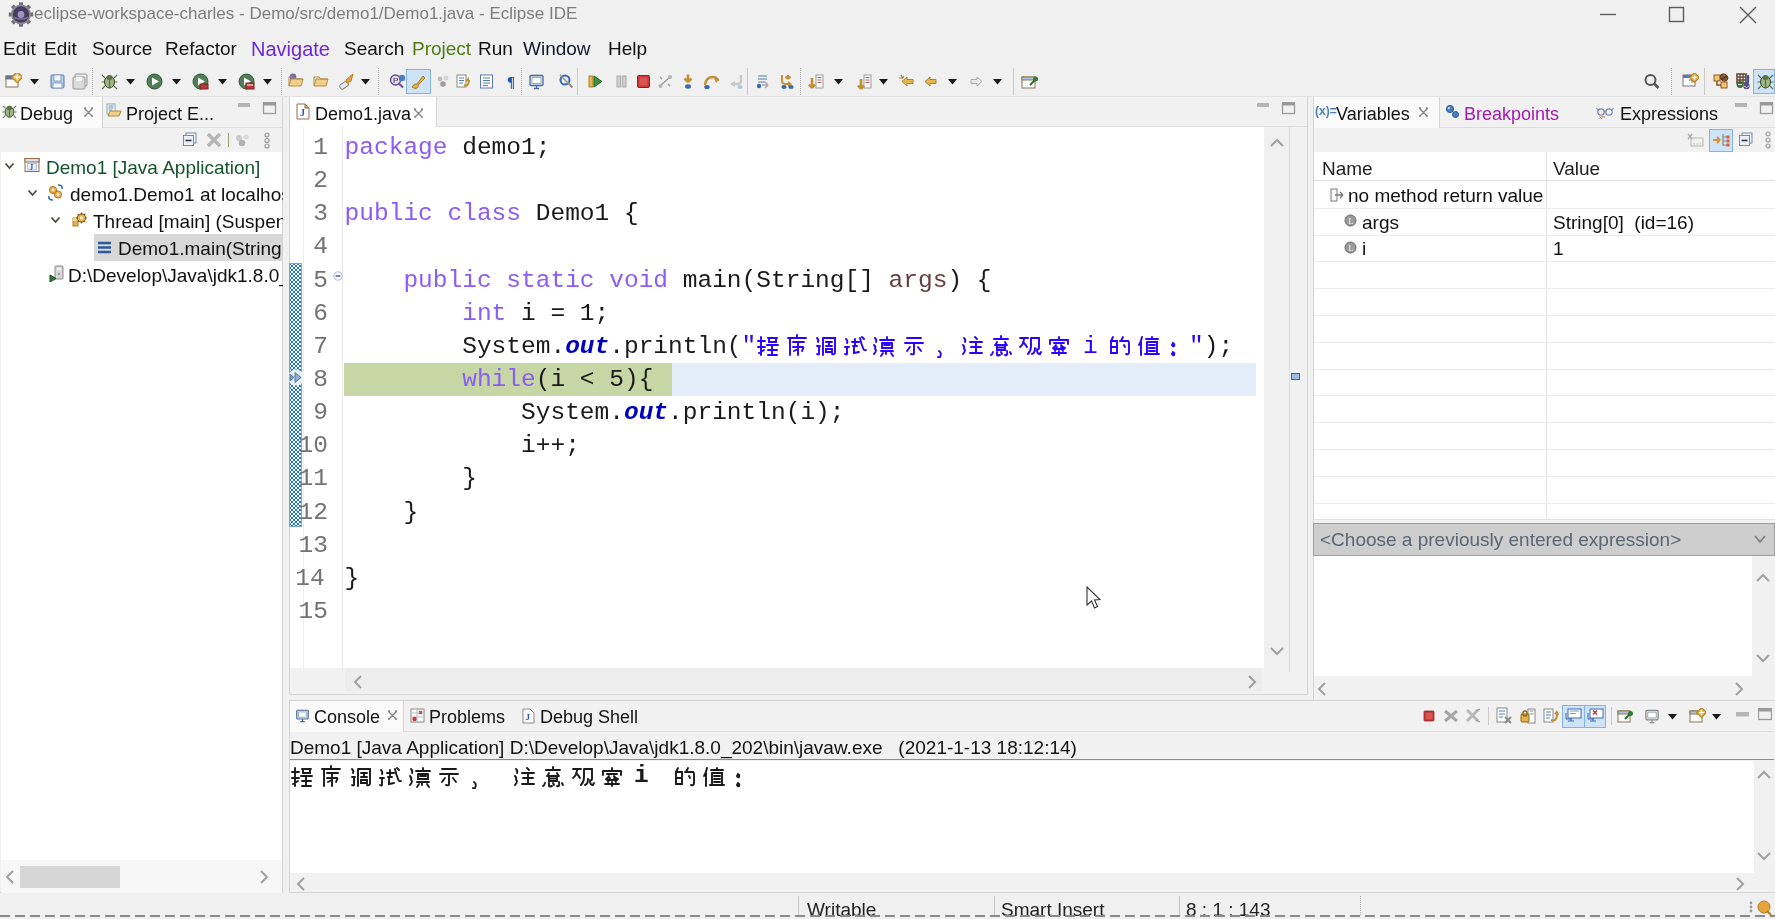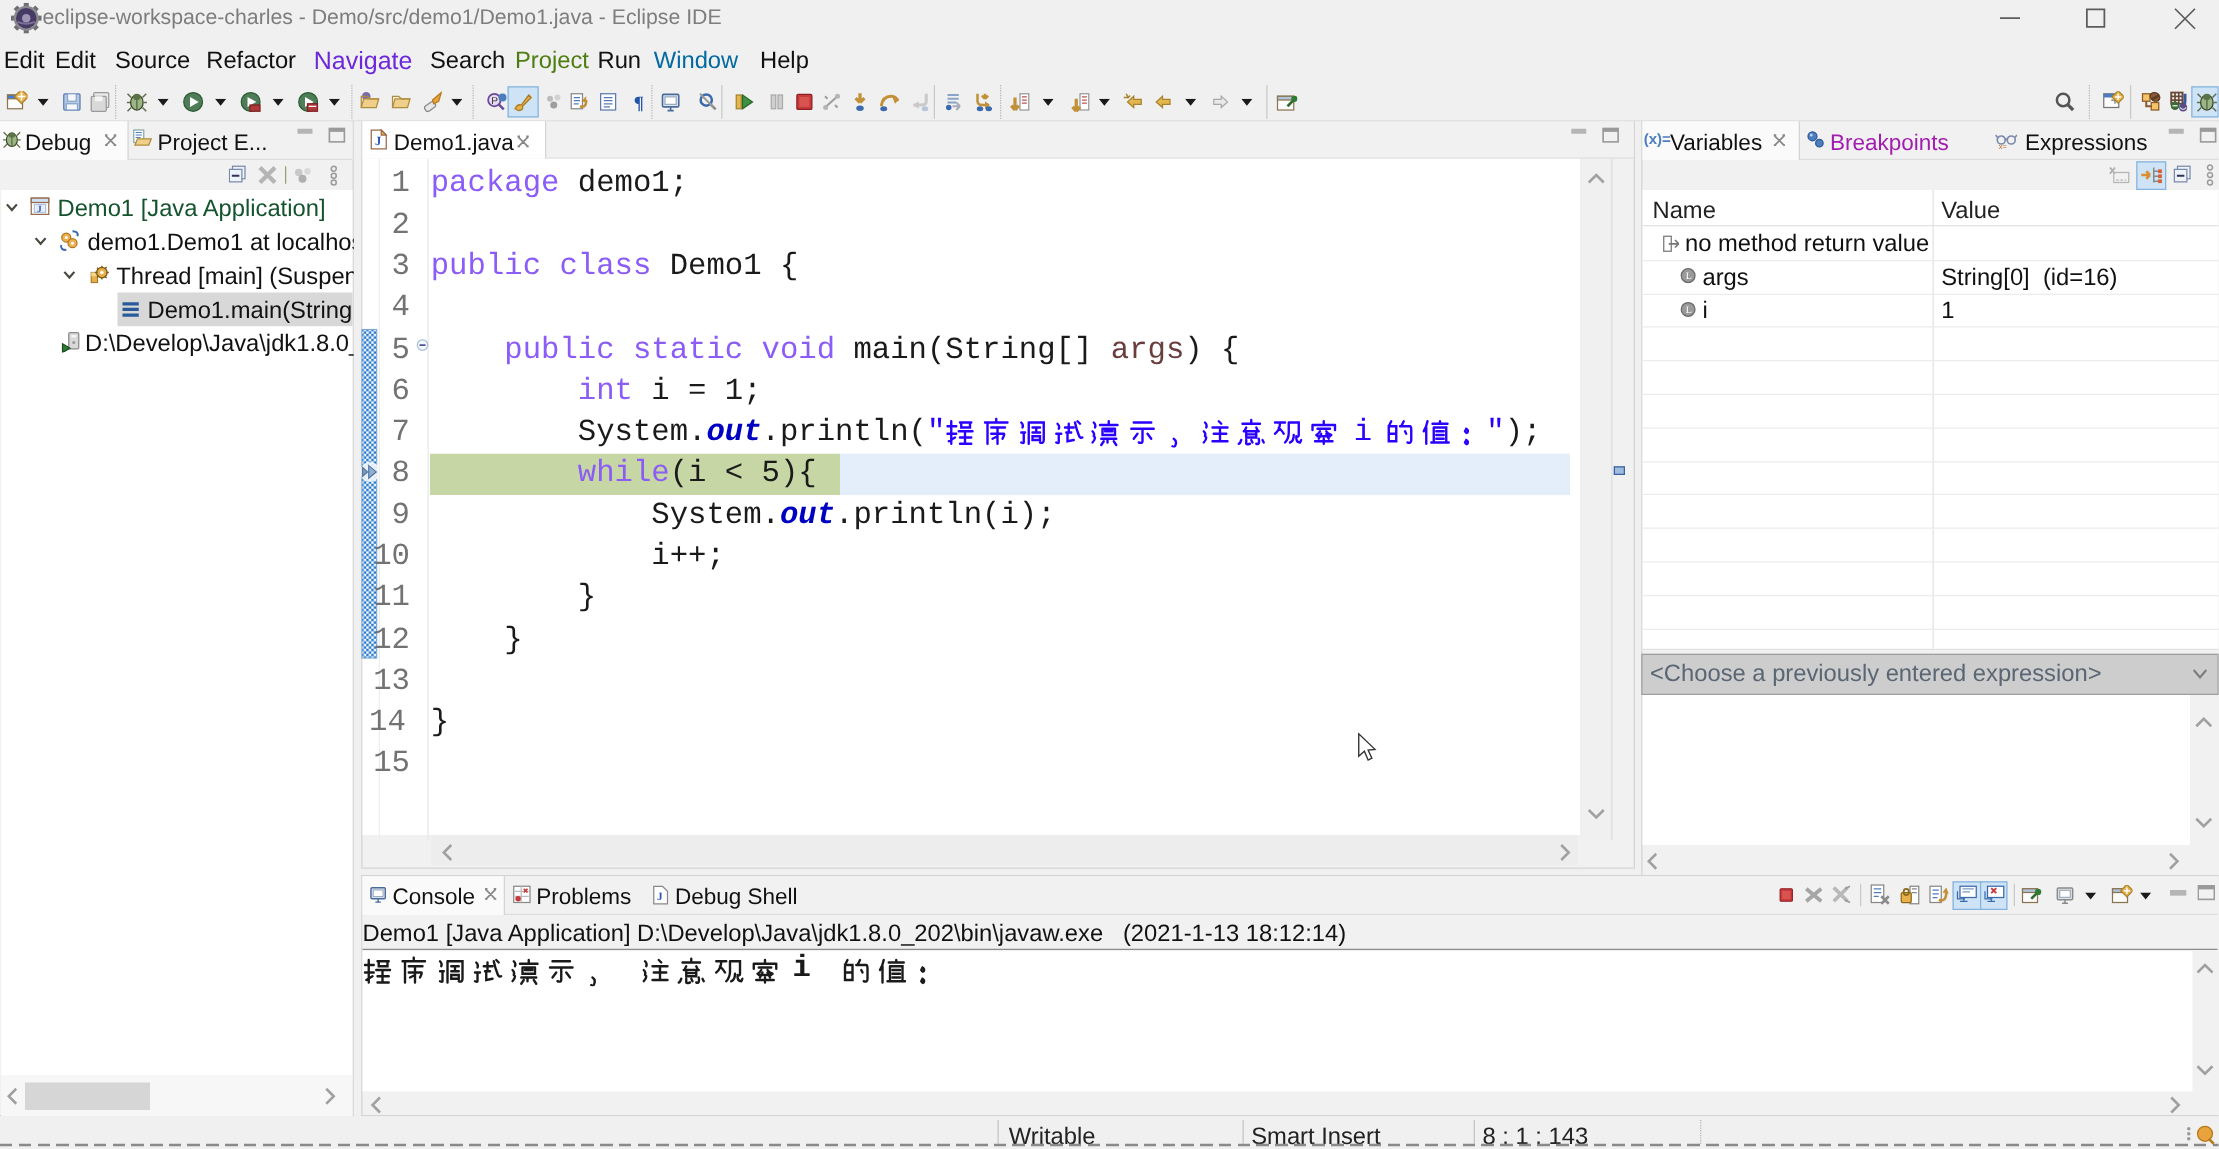--- a/index.html
+++ b/index.html
@@ -38,21 +38,21 @@
     <path d="M145,7 L161,23 M161,7 L145,23" stroke="#5c5c5c" stroke-width="1.4"></path>
   </svg>
 <div class="abs" style="left:3px;top:38px;font-size:19px;color:#111">Edit</div>
 <div class="abs" style="left:44px;top:38px;font-size:19px;color:#111">Edit</div>
 <div class="abs" style="left:92px;top:38px;font-size:19px;color:#111">Source</div>
 <div class="abs" style="left:165px;top:38px;font-size:19px;color:#111">Refactor</div>
 <div class="abs" style="left:251px;top:38px;font-size:20px;color:#6d28d9">Navigate</div>
 <div class="abs" style="left:344px;top:38px;font-size:19px;color:#111">Search</div>
 <div class="abs" style="left:412px;top:38px;font-size:19px;color:#4d7c0f">Project</div>
 <div class="abs" style="left:478px;top:38px;font-size:19px;color:#111">Run</div>
-<div class="abs" style="left:523px;top:38px;font-size:19px;color:#0369a1">Window</div>
+<div class="abs" style="left:523px;top:38px;font-size:19px;color:#0f172a">Window</div>
 <div class="abs" style="left:608px;top:38px;font-size:19px;color:#111">Help</div>
 <div class="abs" style="left:0;top:66px;width:1775px;height:31px;background:#f0f0f0;border-bottom:1px solid #e2e2e2"></div>
 <svg class="abs" style="left:5px;top:73px" width="17" height="17" viewBox="0 0 17 17">
     <rect x="1" y="3" width="12" height="11" fill="#fdfdfd" stroke="#8c7450"></rect>
     <rect x="1" y="3" width="12" height="3" fill="#3d7edb" stroke="#8c7450"></rect>
     <rect x="8.2" y="0.2" width="8" height="8" fill="#e8b04a" stroke="#a8832c" transform="rotate(45 12.2 4.2)"></rect>
     <path d="M12.2,1.2 v6 M9.2,4.2 h6" stroke="#fff" stroke-width="1.3"></path>
   </svg>
 <svg class="abs" style="left:30px;top:79px" width="9" height="6" viewBox="0 0 9 6">
     <path d="M0,0 H9 L4.5,5.5 Z" fill="#1a1a1a"></path>

